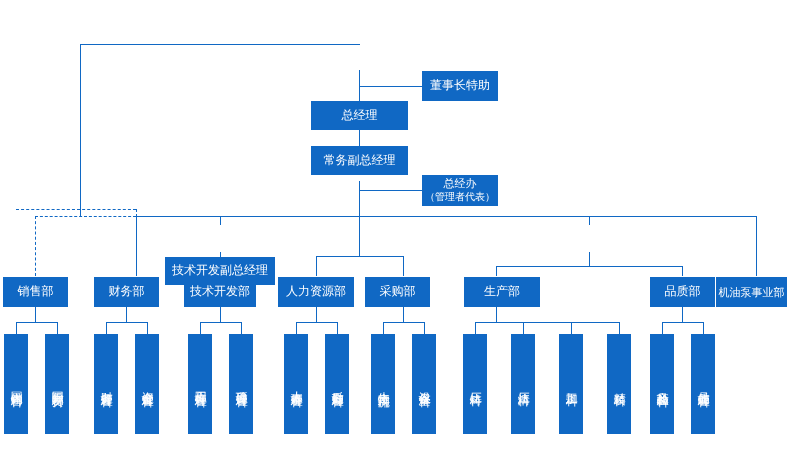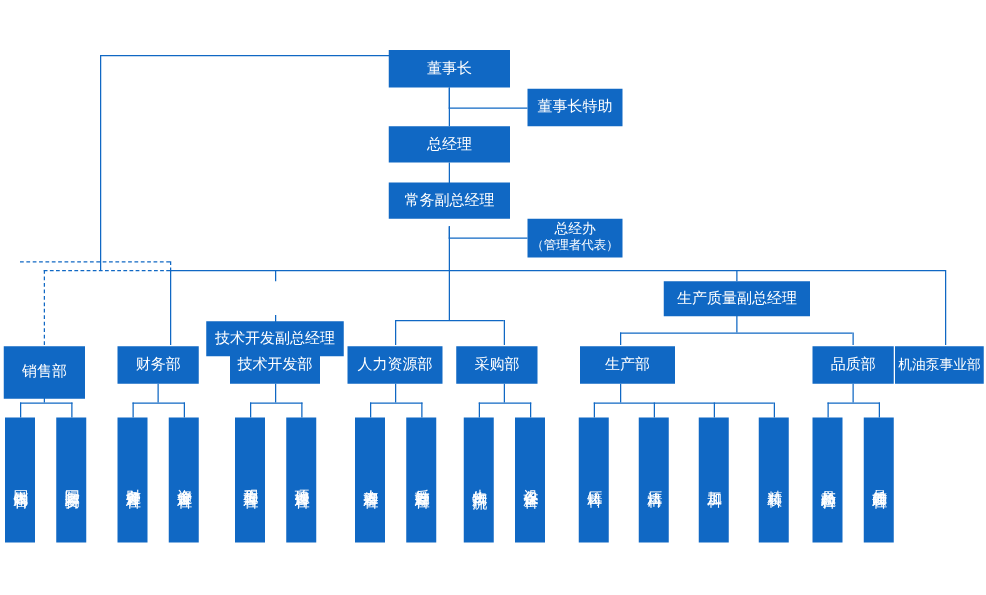--- a/index.html
+++ b/index.html
@@ -93,45 +93,39 @@
   <div class="line vline" style="left:475px;top:322px;height:12px;"></div>
   <div class="line vline" style="left:523px;top:322px;height:12px;"></div>
   <div class="line vline" style="left:571px;top:322px;height:12px;"></div>
   <div class="line vline" style="left:619px;top:322px;height:12px;"></div>
 
   <div class="line vline" style="left:682px;top:307px;height:15px;"></div>
   <div class="line hline" style="left:662px;top:322px;width:42px;"></div>
   <div class="line vline" style="left:662px;top:322px;height:12px;"></div>
   <div class="line vline" style="left:703px;top:322px;height:12px;"></div>
 
-  <div class="node h" style="left:311px;top:40px;width:97px;height:30px;">
-      <span>董事长</span>
-    </div>
   <div class="node h" style="left:422px;top:71px;width:76px;height:30px;">
       <span>董事长特助</span>
     </div>
   <div class="node h" style="left:311px;top:101px;width:97px;height:29px;">
       <span>总经理</span>
     </div>
   <div class="node h" style="left:311px;top:146px;width:97px;height:29px;">
       <span>常务副总经理</span>
     </div>
   <div class="node two two-line" style="left:422px;top:175px;width:76px;height:31px;">
     <span>总经办</span>
     <span style="font-size:10px">（管理者代表）</span>
   </div>
 
   <div class="node h" style="left:165px;top:225px;width:110px;height:28px;margin-top:32px;">
       <span>技术开发副总经理</span>
     </div>
-  <div class="node h" style="left:531px;top:225px;width:117px;height:28px;">
-      <span>生产质量副总经理</span>
-    </div>
-
-  <div class="node h" style="left:3px;top:277px;width:65px;height:42px;text-align:center;">
+
+  <div class="node h" style="left:3px;top:277px;width:65px;height:30px;text-align:center;">
       <span>销售部</span>
     </div>
   <div class="node h" style="left:94px;top:277px;width:65px;height:30px;">
       <span>财务部</span>
     </div>
   <div class="node h" style="left:184px;top:277px;width:72px;height:30px;">
       <span>技术开发部</span>
     </div>
   <div class="node h" style="left:278px;top:277px;width:76px;height:30px;">
       <span>人力资源部</span>

